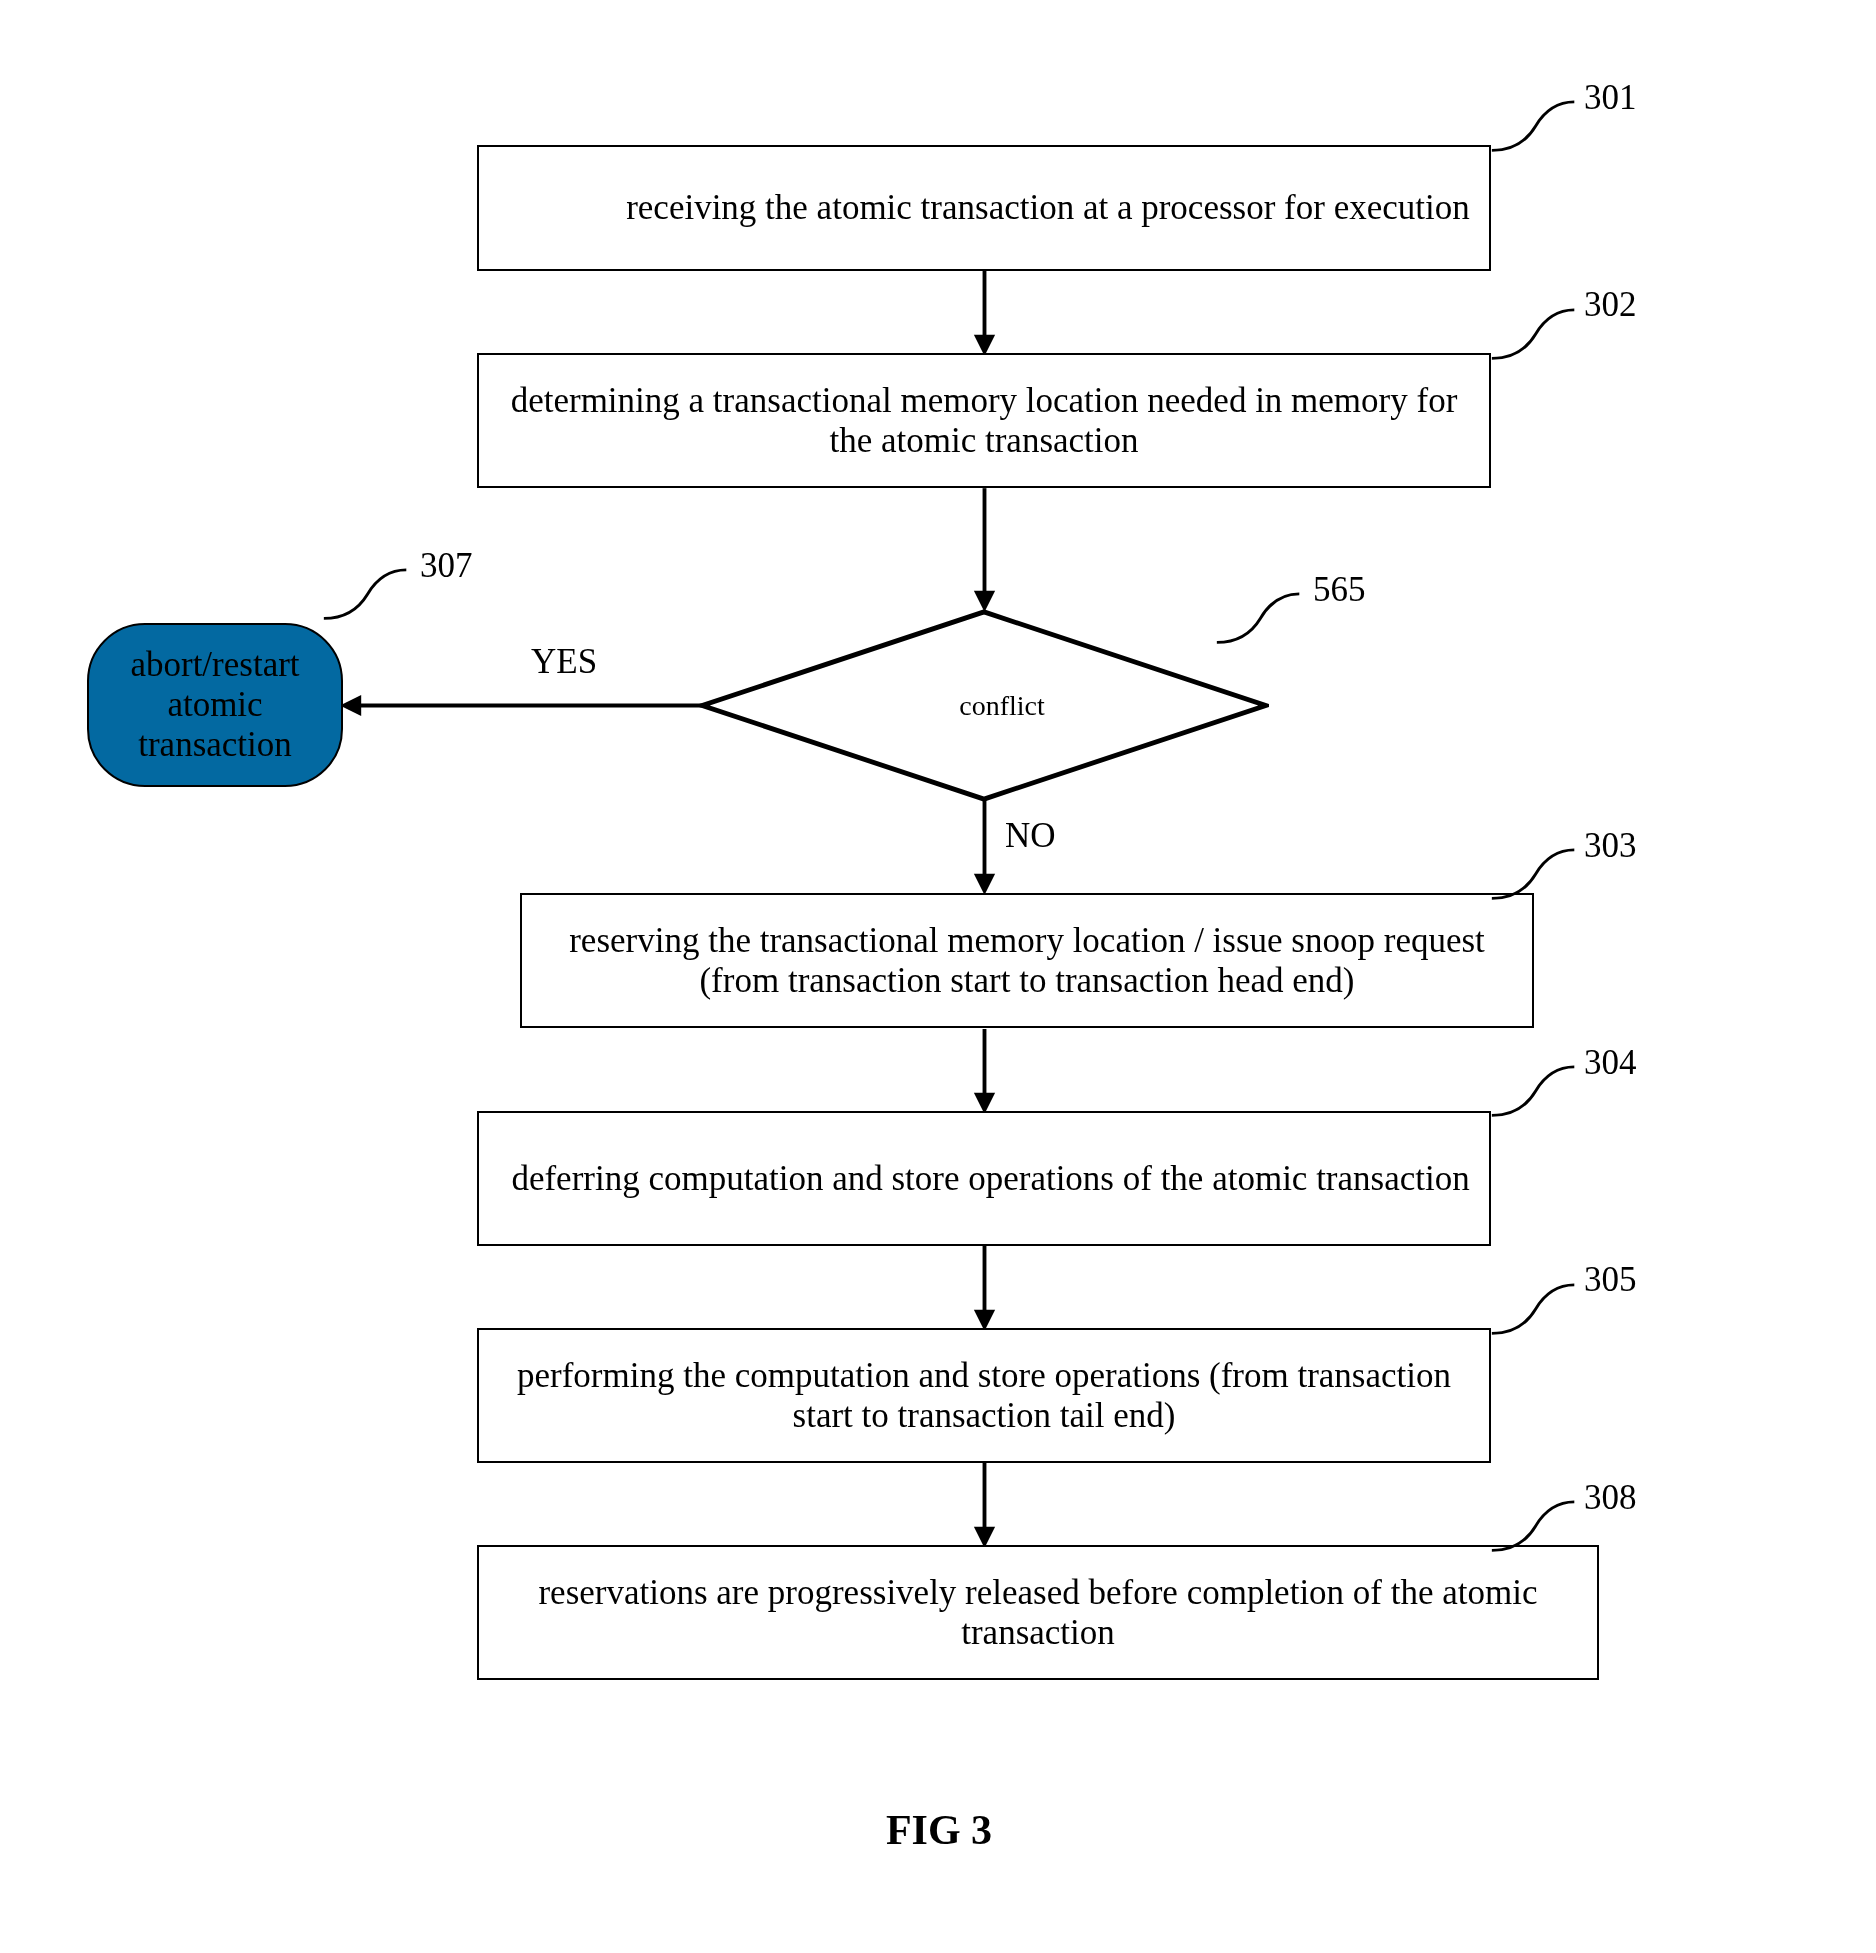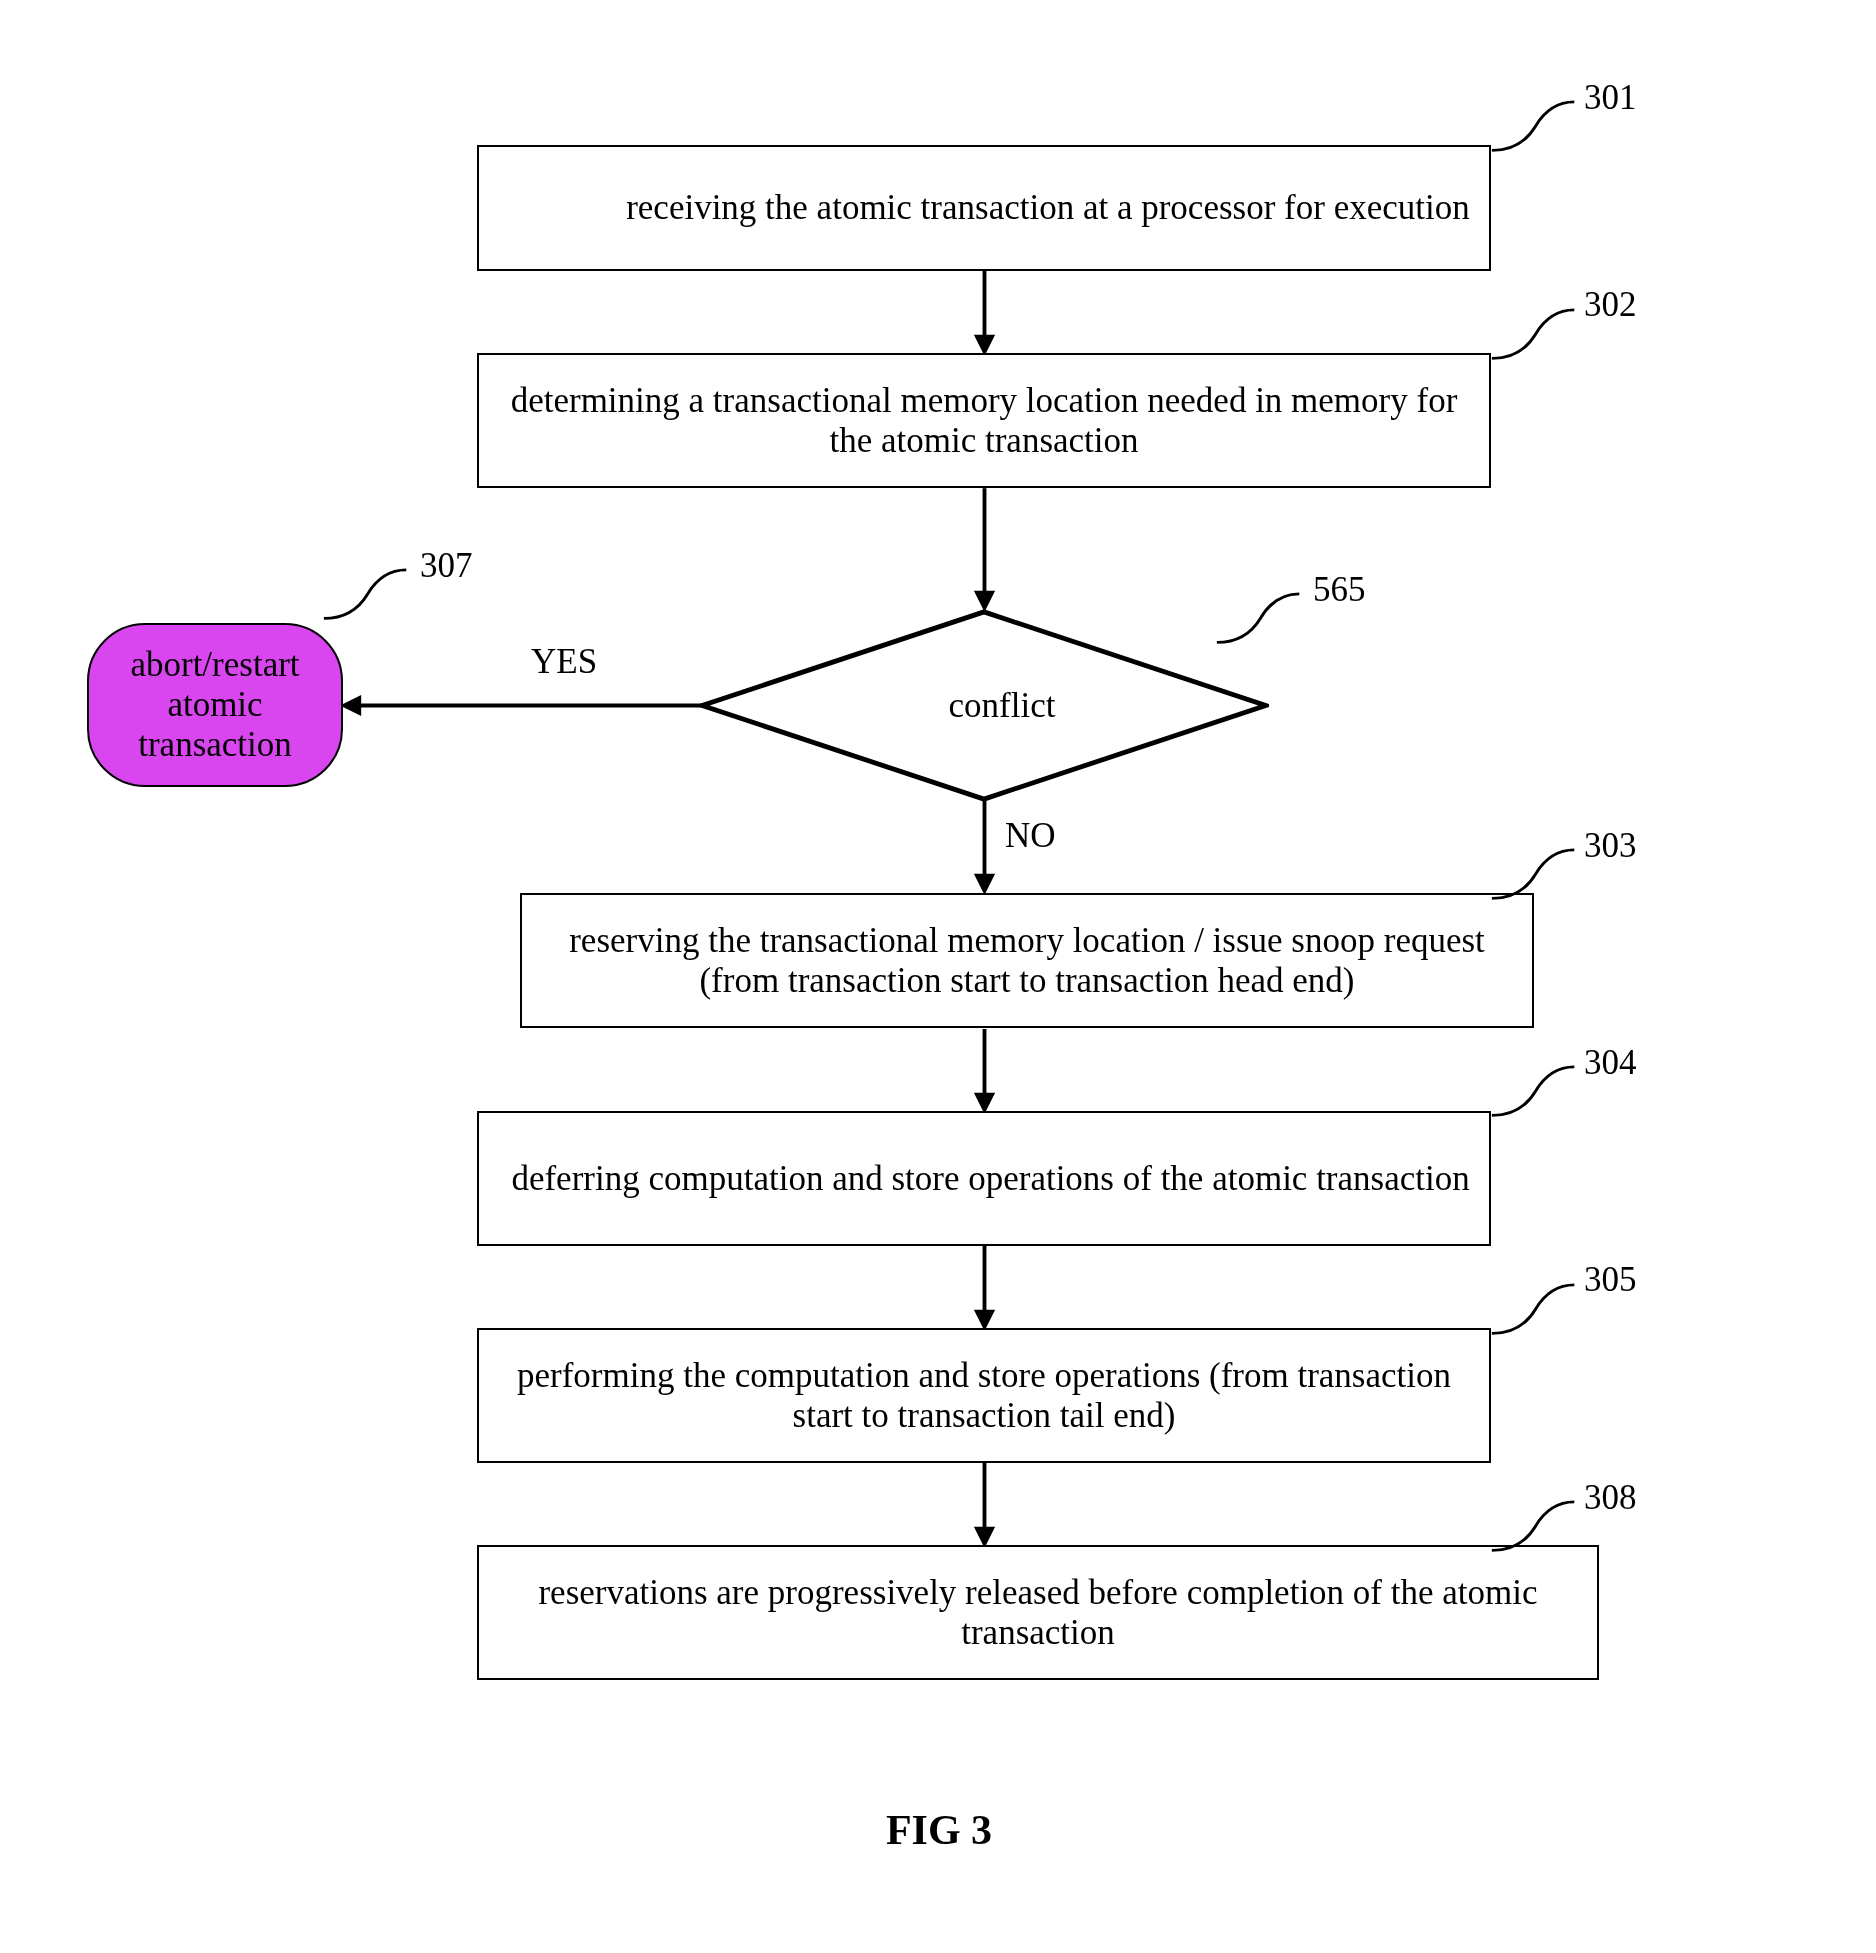--- a/index.html
+++ b/index.html
@@ -25,21 +25,21 @@
       justify-content: flex-end;
       text-align: center;
       font-size: 35px;
       padding: 9.7px 19.3px;
       box-sizing: border-box;
     }
     .terminal {
       position: absolute;
       border: 2.9px solid black;
       border-radius: 58px;
-      background: #d946ef;
+      background: #0369a1;
       display: flex;
       align-items: center;
       justify-content: center;
       text-align: center;
       font-size: 35px;
       padding: 9.7px 19.3px;
       box-sizing: border-box;
     }
     .diamond {
       position: absolute;
@@ -47,21 +47,21 @@
       align-items: center;
       justify-content: center;
     }
     .diamond svg {
       position: absolute;
       top: 0;
       left: 0;
     }
     .diamond-text {
       position: relative;
-      font-size: 35px;
+      font-size: 28px;
       z-index: 2;
       margin-left: 36px;
     }
     .label {
       position: absolute;
       font-size: 35px;
       background: white;
     }
     .ref-num {
       position: absolute;

